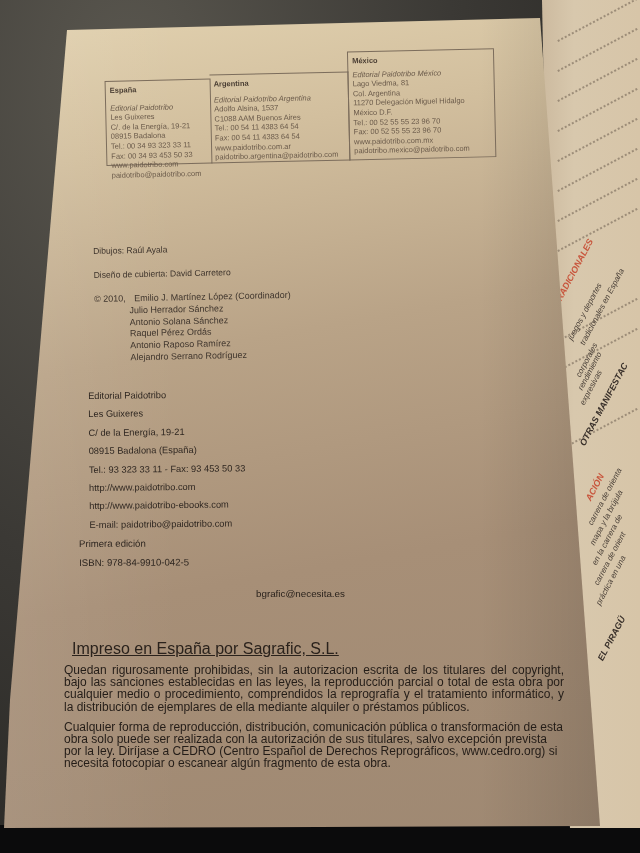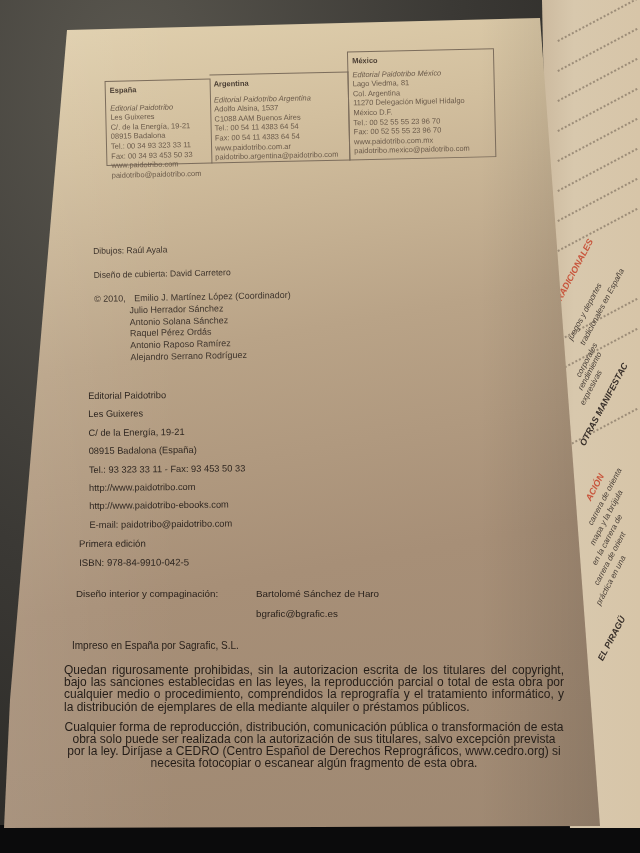--- a/index.html
+++ b/index.html
@@ -99,29 +99,29 @@
     transform: rotate(-0.3deg); transform-origin: left top;
   }
 
   .design-block {
     left: 76px; top: 584px; width: 400px; font-size: 9.8px; color: #2a221c; line-height: 20px;
   }
   .design-block .label { display: inline-block; width: 180px; }
   .design-block .email { margin-left: 180px; }
 
   .printed {
-    left: 72px; top: 640px; font-size: 10px; color: #2a221c;
+    left: 72px; top: 640px; font-size: 16px; color: #2a221c; text-decoration: underline;
   }
 
   .legal {
     left: 64px; top: 664px; width: 500px; font-size: 12px; line-height: 12.2px; color: #241d18;
     text-align: justify;
   }
   .legal p { margin: 0 0 8px 0; }
-  .legal p.second { text-align: center; }
+  .legal p.second { text-align: left; }
 </style>
 </head>
 <body>
 
 <div class="tabletop"></div>
 <div class="tabletop-bottom"></div>
 
 <div class="next-page">
   <div class="dots" style="top:40px"></div>
   <div class="dots" style="top:70px"></div>
@@ -219,24 +219,21 @@
     <div class="row">http://www.paidotribo-ebooks.com</div>
     <div class="row">E-mail: paidotribo@paidotribo.com</div>
   </div>
 
   <div class="edition-block">
     <div>Primera edición</div>
     <div>ISBN: 978-84-9910-042-5</div>
   </div>
 
   <div class="design-block">
-    <div>
-      <span class="label">Diseño interior y compaginación:</span><span>Bartolomé Sánchez de Haro</span>
-    </div>
-    <div class="email">bgrafic@bgrafic.es</div>
+    <div class="email">bgrafic@necesita.es</div>
   </div>
 
   <div class="printed">Impreso en España por Sagrafic, S.L.</div>
 
   <div class="legal">
     <p>Quedan rigurosamente prohibidas, sin la autorizacion escrita de los titulares del copyright, bajo las sanciones establecidas en las leyes, la reproducción parcial o total de esta obra por cualquier medio o procedimiento, comprendidos la reprografía y el tratamiento informático, y la distribución de ejemplares de ella mediante alquiler o préstamos públicos.</p>
     <p class="second">Cualquier forma de reproducción, distribución, comunicación pública o transformación de esta obra solo puede ser realizada con la autorización de sus titulares, salvo excepción prevista por la ley. Diríjase a CEDRO (Centro Español de Derechos Reprográficos, www.cedro.org) si necesita fotocopiar o escanear algún fragmento de esta obra.</p>
   </div>
 
 </div>

